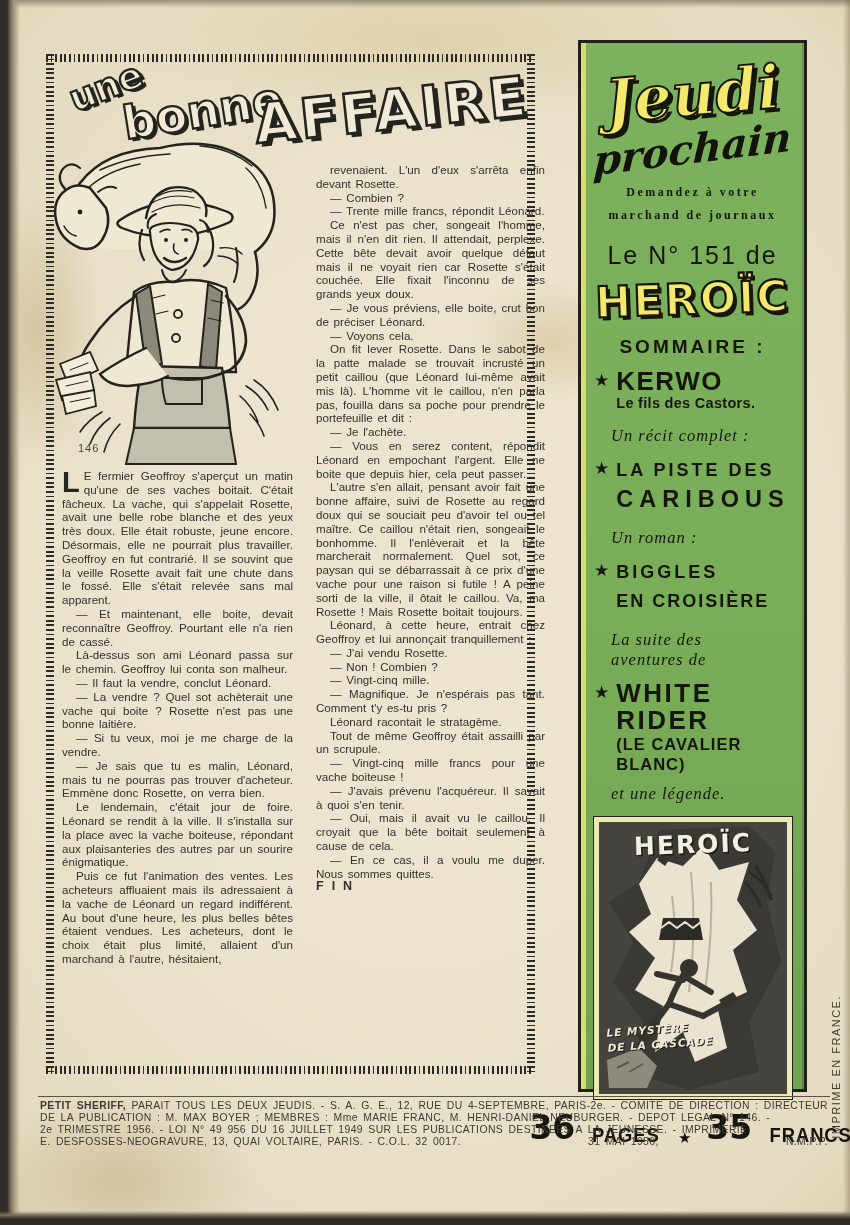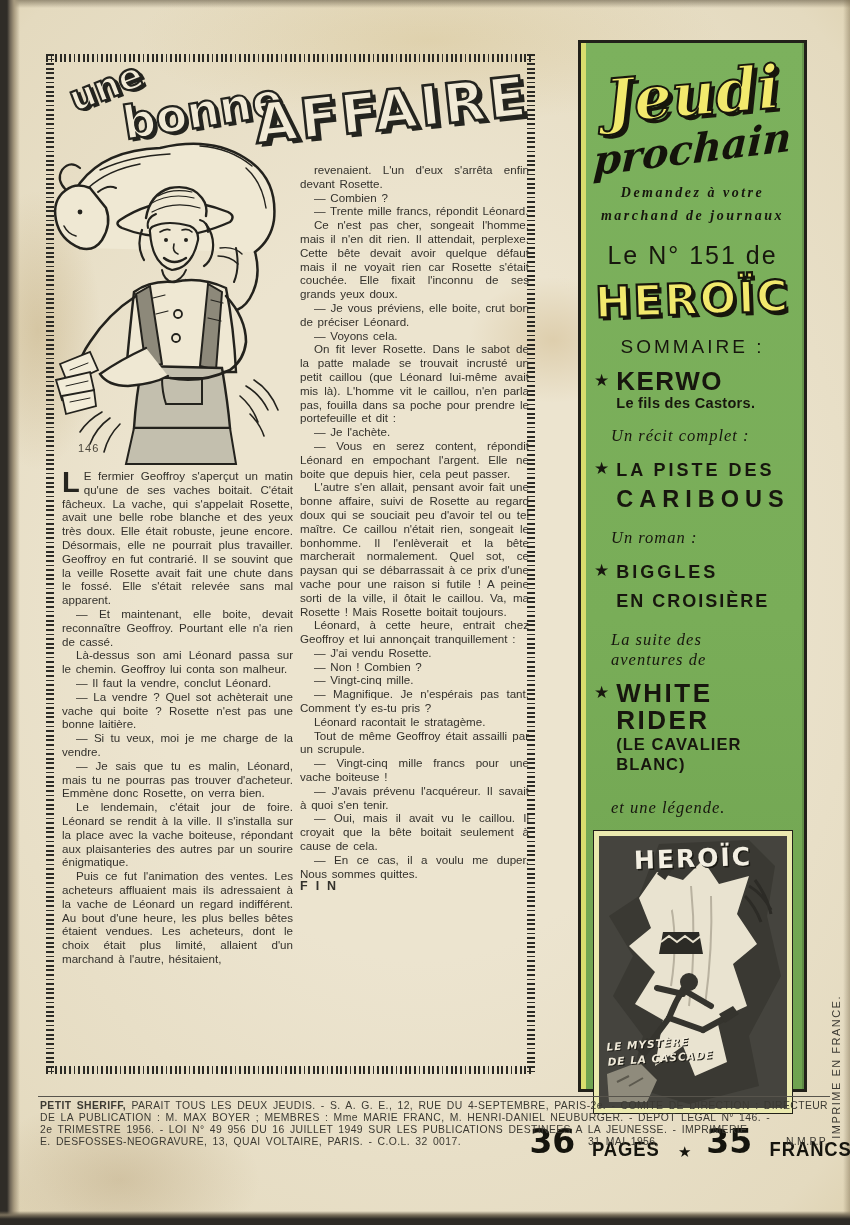--- a/index.html
+++ b/index.html
@@ -38,55 +38,55 @@
   .t-word{position:absolute;font-family:"DejaVu Sans",sans-serif;font-weight:bold;color:#f1ead6;
     -webkit-text-stroke:2.2px #24241f;text-shadow:3px 3px 0 #24241f;white-space:nowrap;}
   .t-une{left:10px;top:4px;font-size:36px;transform:rotate(-21deg);}
   .t-bonne{left:64px;top:22px;font-size:46px;transform:rotate(-9deg);}
   .t-affaire{left:196px;top:16px;font-size:55px;letter-spacing:3px;transform:rotate(-6deg);-webkit-text-stroke:2.6px #24241f;text-shadow:4px 4px 0 #24241f;}
 
   
   .col{position:absolute;text-align:justify;font-size:11.6px;line-height:13.8px;color:#33312c;word-spacing:1.5px;}
   .col p{margin:0;text-indent:14px;}
   .col-left{left:62px;top:469px;width:231px;}
-  .col-mid{left:300px;top:163px;width:229px;}
+  .col-mid{left:316px;top:163px;width:229px;}
   .dropcap{float:left;font-size:29px;line-height:24px;font-weight:bold;padding:1px 4px 0 0;font-family:"Liberation Sans",sans-serif;color:#26251f;}
   .first-para{text-indent:0 !important;}
   .fin{text-align:left;letter-spacing:8px;font-weight:600;font-size:12.5px;margin-top:9px;text-indent:0 !important;}
 
   
   .illus{position:absolute;left:50px;top:128px;width:248px;height:342px;}
   .illus svg{width:100%;height:100%;}
   .sig{position:absolute;left:28px;bottom:16px;font-size:11px;color:#4a463c;letter-spacing:1px;}
 
   
   .ad{position:absolute;left:578px;top:40px;width:229px;height:1052px;
     background:linear-gradient(180deg,#7cb15d 0%,#79ad58 55%,#6fa350 100%);
     border:3px solid #22211a;box-shadow:inset 5px 0 0 #d9dd6e, inset -2px 0 0 rgba(0,0,0,.15);
     color:#17160e;text-align:center;}
   .jeudi{margin-top:20px;font-family:"DejaVu Serif",serif;font-style:italic;font-weight:bold;font-size:60px;line-height:62px;
     color:#f2e96d;-webkit-text-stroke:2px #17160c;text-shadow:4px 4px 0 #17160c;transform:rotate(-5deg);}
   .prochain{font-family:"DejaVu Serif",serif;font-style:italic;font-weight:bold;font-size:40px;line-height:44px;
     color:#14130b;transform:rotate(-7deg) skewX(-10deg);margin-top:2px;}
-  .demandez{margin-top:10px;font-family:"Liberation Serif",serif;font-style:italic;font-weight:bold;
-    font-size:14px;line-height:23px;letter-spacing:2.5px;}
+  .demandez{margin-top:10px;font-family:"Liberation Serif",serif;font-weight:bold;
+    font-size:12px;line-height:23px;letter-spacing:2.5px;}
   .issue-line{margin-top:14px;font-size:25px;letter-spacing:2px;font-weight:400;}
   .heroic-big{margin-top:4px;font-family:"DejaVu Sans",sans-serif;font-weight:bold;font-size:43px;line-height:50px;
     color:#f2e96d;-webkit-text-stroke:2.2px #17160c;text-shadow:3px 3.5px 0 #17160c;letter-spacing:2px;transform:rotate(-2deg);}
-  .sommaire{margin-top:12px;font-size:19px;letter-spacing:3px;font-weight:400;}
+  .sommaire{margin-top:12px;font-size:19px;letter-spacing:3px;font-weight:700;}
   .ad-item{display:flex;align-items:flex-start;text-align:left;padding-left:13px;margin-top:10px;}
   .ad-star{font-size:17px;line-height:26px;padding-right:7px;}
   .item-title{font-weight:bold;font-size:26px;line-height:27px;letter-spacing:1.5px;}
   .item-sub{font-weight:bold;font-size:14.5px;line-height:17px;letter-spacing:.3px;}
   .item-two .l1{font-weight:bold;font-size:18px;line-height:29px;letter-spacing:3px;white-space:nowrap;}
   .item-two .l2{font-weight:bold;font-size:23.5px;line-height:29px;letter-spacing:6px;white-space:nowrap;}
   .intro{font-family:"Liberation Serif",serif;font-style:italic;font-size:16.5px;line-height:20px;
     text-align:left;padding-left:30px;margin-top:14px;letter-spacing:1px;}
   .rider-sub{font-weight:bold;font-size:16.5px;letter-spacing:1px;line-height:20px;}
-  .legende{margin-top:24px;font-style:italic;}
+  .legende{margin-top:10px;font-style:italic;}
 
   
   .cover{position:relative;width:198px;height:282px;margin:13px auto 0;background:#45443e;border:5px solid #ebeaaf;
     box-shadow:0 0 0 1px #22211a;}
   .cover svg{position:absolute;left:0;top:0;width:100%;height:100%;}
   .cover-title{position:absolute;left:0;top:8px;width:100%;text-align:center;font-family:"DejaVu Sans",sans-serif;
     font-weight:bold;font-size:25px;letter-spacing:2px;color:#f3efe2;text-shadow:1.5px 1.5px 0 #1c1b15;transform:rotate(-2deg);}
   .cover-caption{position:absolute;left:8px;bottom:42px;text-align:left;color:#efe9d8;font-family:"DejaVu Sans",sans-serif;
     font-style:italic;font-weight:bold;font-size:10.5px;line-height:15px;letter-spacing:1px;transform:rotate(-4deg);
     text-shadow:1px 1px 0 #1c1b15;}

